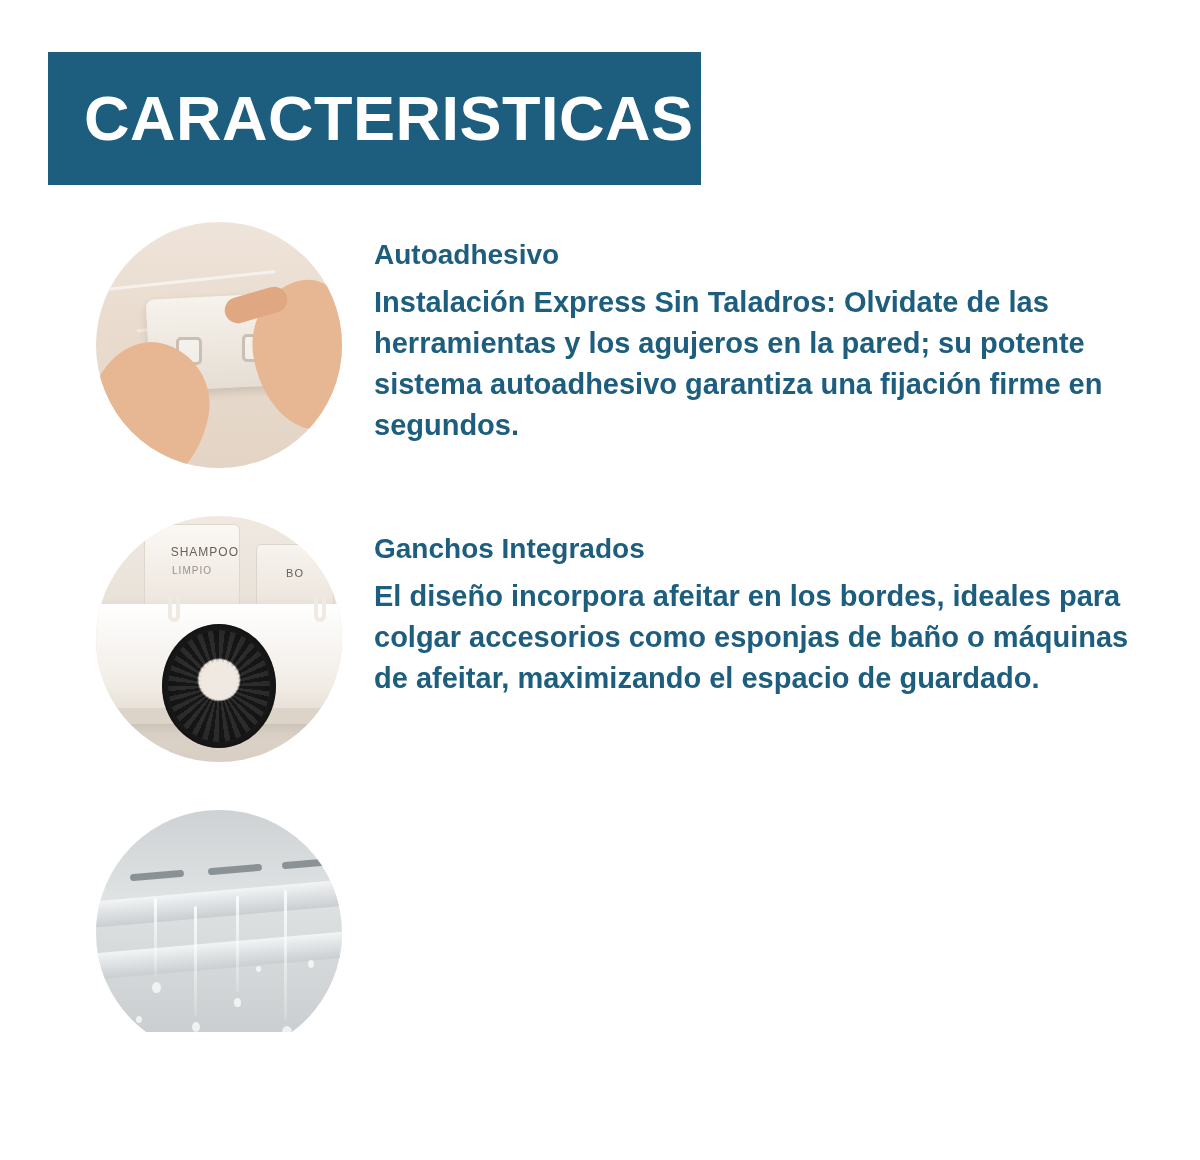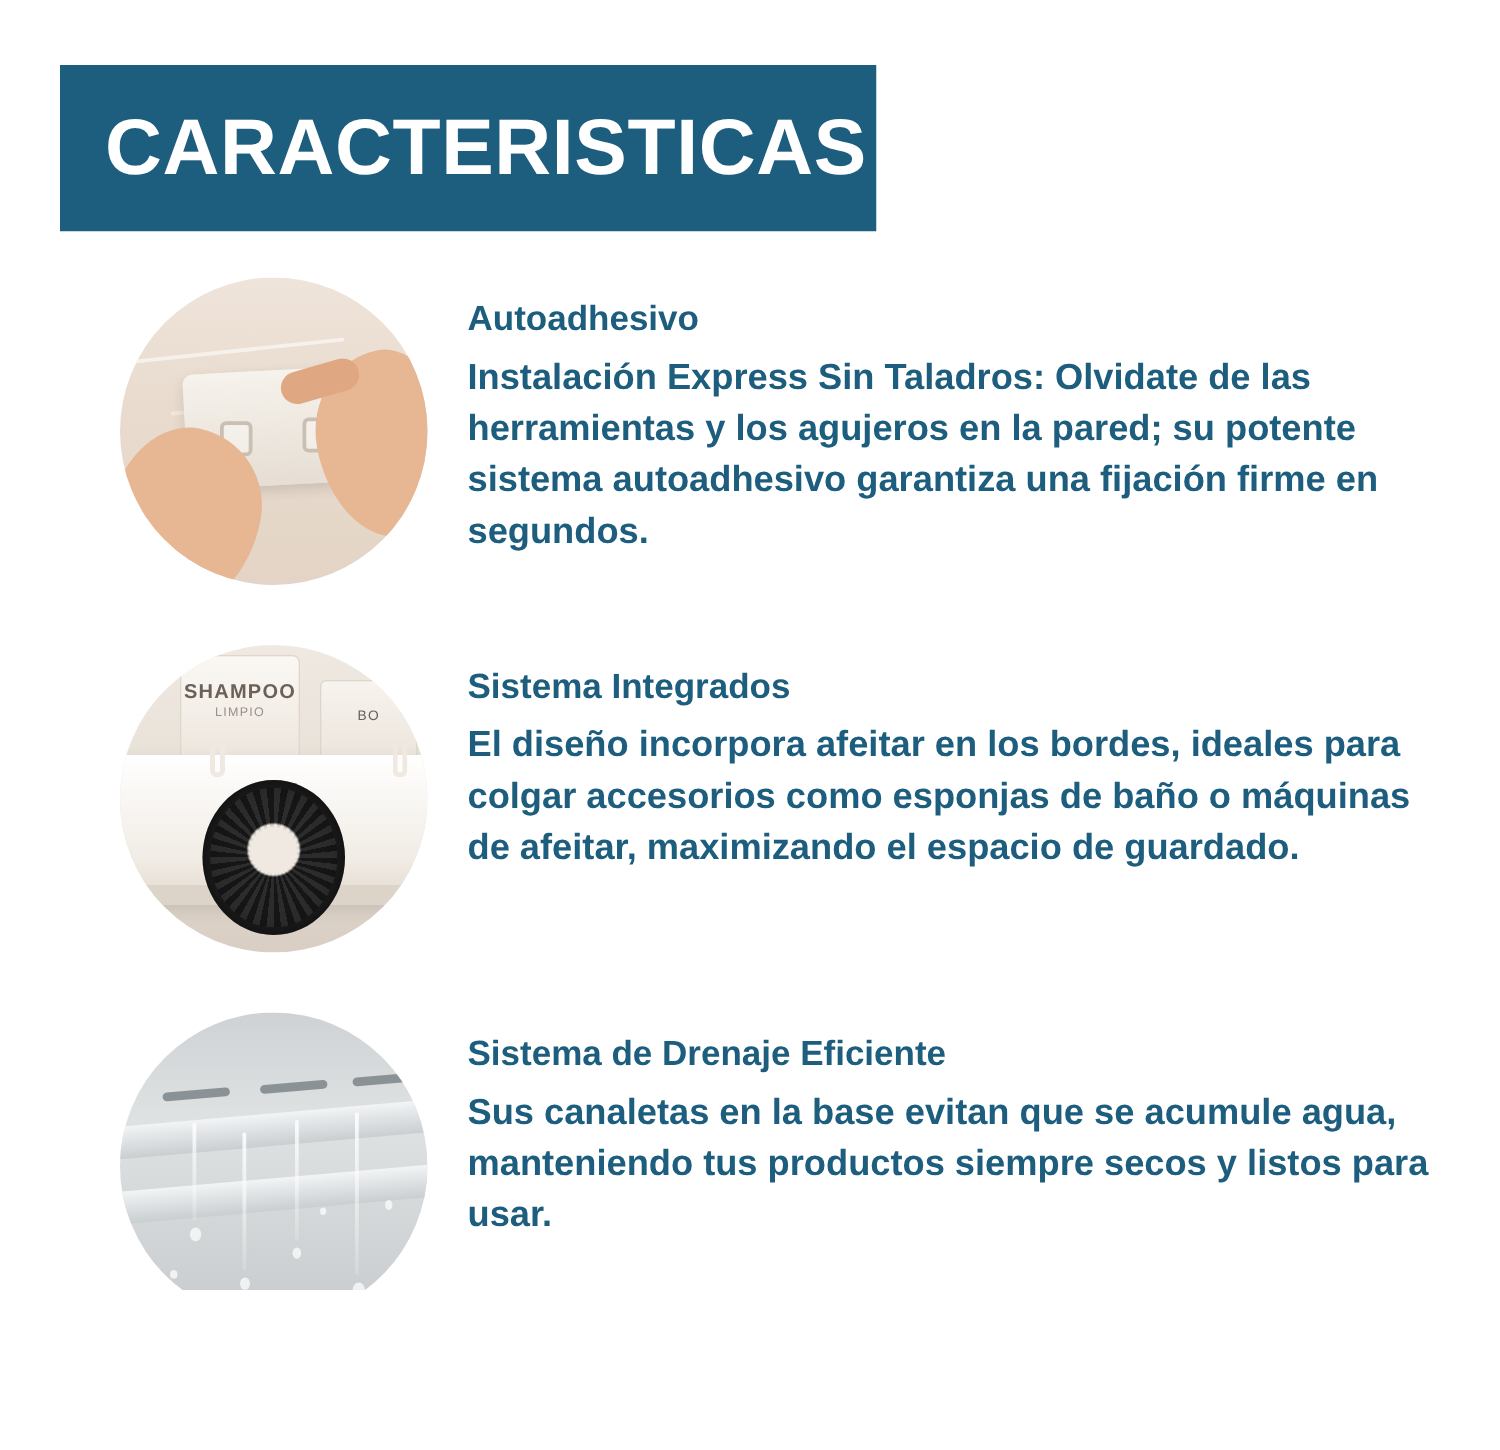--- a/index.html
+++ b/index.html
@@ -183,26 +183,25 @@
     height: 86px;
     background: linear-gradient(180deg,#fbf8f4 0%,#ece5dc 100%);
     border-radius: 6px 6px 3px 3px;
     border: 1px solid #e0d7cc;
   }
   .hk-bottle .label {
     position: absolute;
     top: 20px;
     left: 0;
     right: 0;
-    text-align: center;
-    font-size: 16px;
+    text-align: right;
+    font-size: 12px;
     letter-spacing: 1px;
     color: #6b6158;
     font-family: "Liberation Sans", sans-serif;
-    font-weight: bold;
   }
   .hk-bottle .sub {
     position: absolute;
     top: 40px;
     left: 0; right: 0;
     text-align: center;
     font-size: 10px;
     letter-spacing: 1px;
     color: #9a9087;
   }
@@ -372,21 +371,21 @@
             <div class="label2">BO</div>
           </div>
           <div class="hk-shelf"></div>
           <div class="hk-shelf-lip"></div>
           <div class="hk-hook a"></div>
           <div class="hk-hook b"></div>
           <div class="hk-scrunchie"></div>
         </div>
       </div>
       <div class="feature-text">
-        <h3 class="feature-title">Sistema Integrados</h3>
+        <h3 class="feature-title">Ganchos Integrados</h3>
         <p class="feature-desc">El diseño incorpora afeitar en los bordes, ideales para colgar accesorios como esponjas de baño o máquinas de afeitar, maximizando el espacio de guardado.</p>
       </div>
     </div>
 
     <div class="feature-row">
       <div class="thumb">
         <div class="img-drain">
           <div class="dr-edge e1"></div>
           <div class="dr-edge e2"></div>
           <div class="dr-slot s1"></div>
@@ -399,20 +398,16 @@
           <div class="dr-drop p1"></div>
           <div class="dr-drop p2"></div>
           <div class="dr-drop p3"></div>
           <div class="dr-drop p4"></div>
           <div class="dr-drop p5"></div>
           <div class="dr-drop p6"></div>
           <div class="dr-drop p7"></div>
           <div class="dr-drop p8"></div>
         </div>
       </div>
-      <div class="feature-text">
-        <h3 class="feature-title">Sistema de Drenaje Eficiente</h3>
-        <p class="feature-desc">Sus canaletas en la base evitan que se acumule agua, manteniendo tus productos siempre secos y listos para usar.</p>
-      </div>
     </div>
 
   </div>
 </div>
 
 </body></html>

